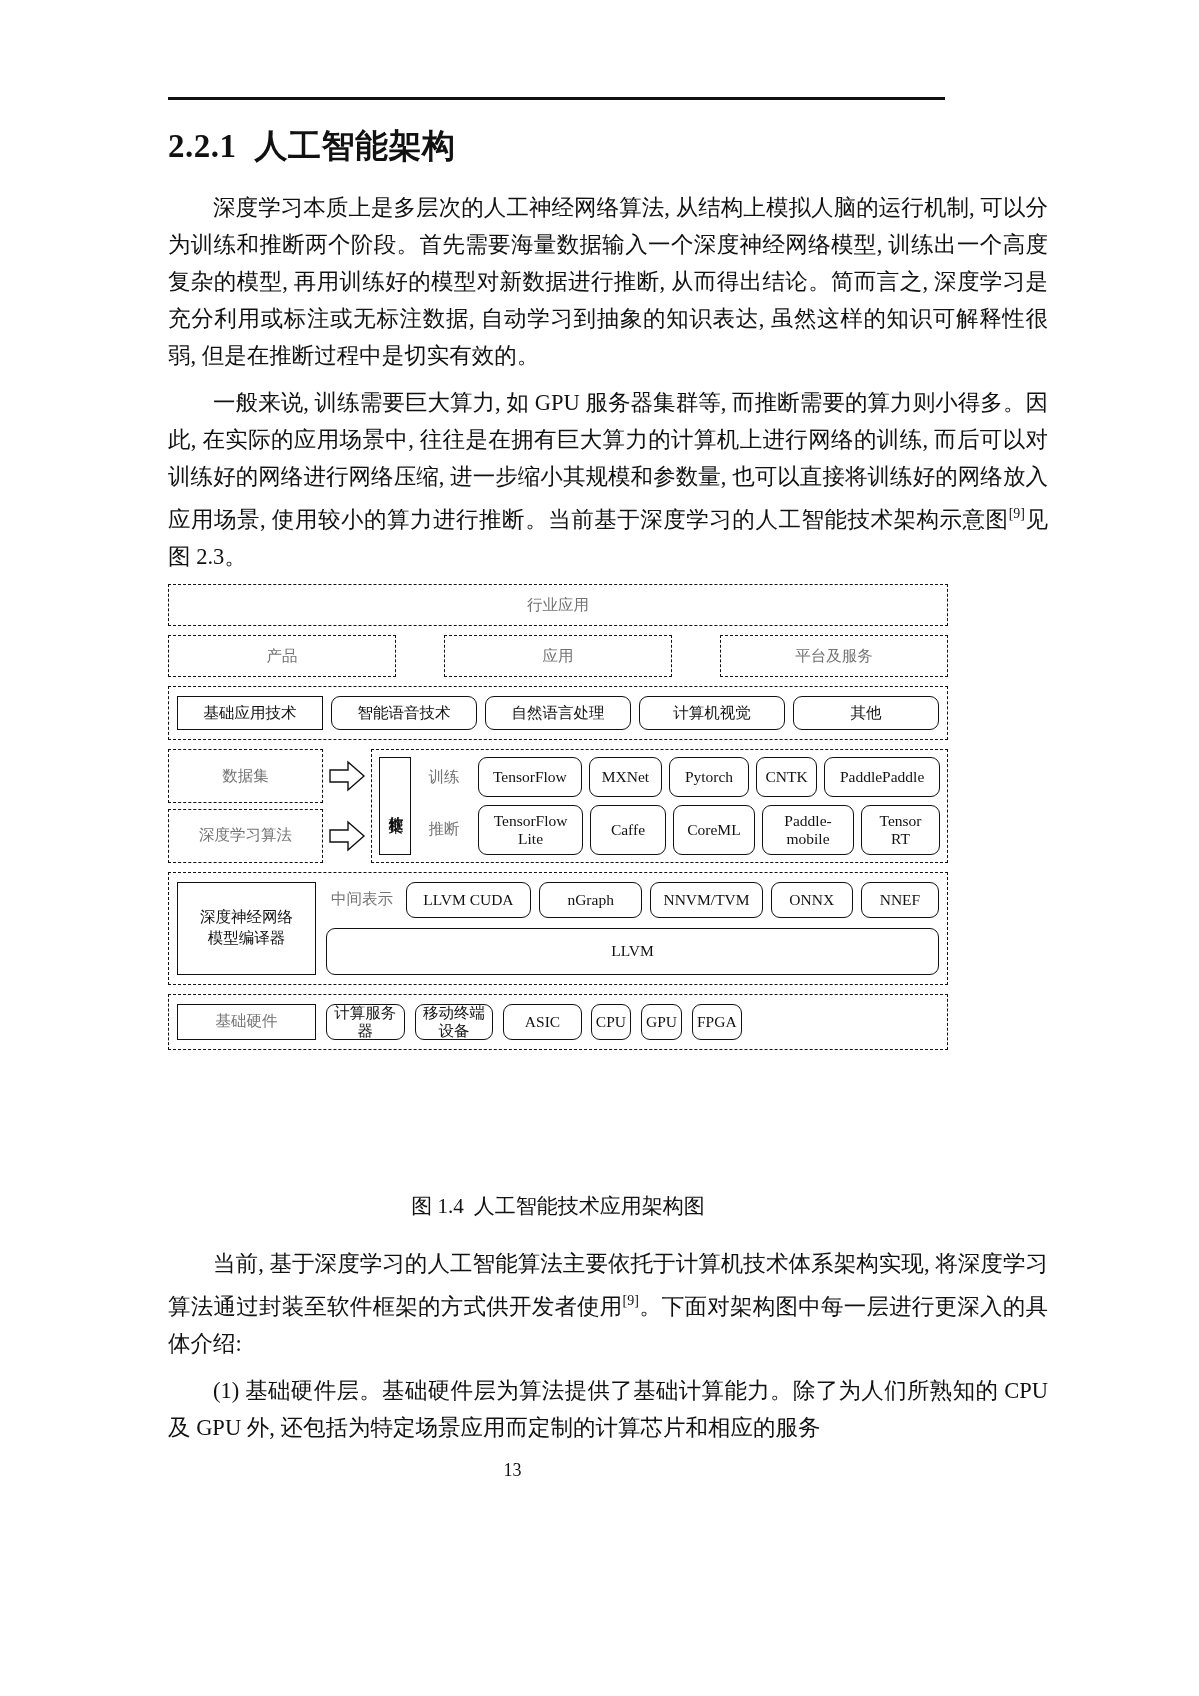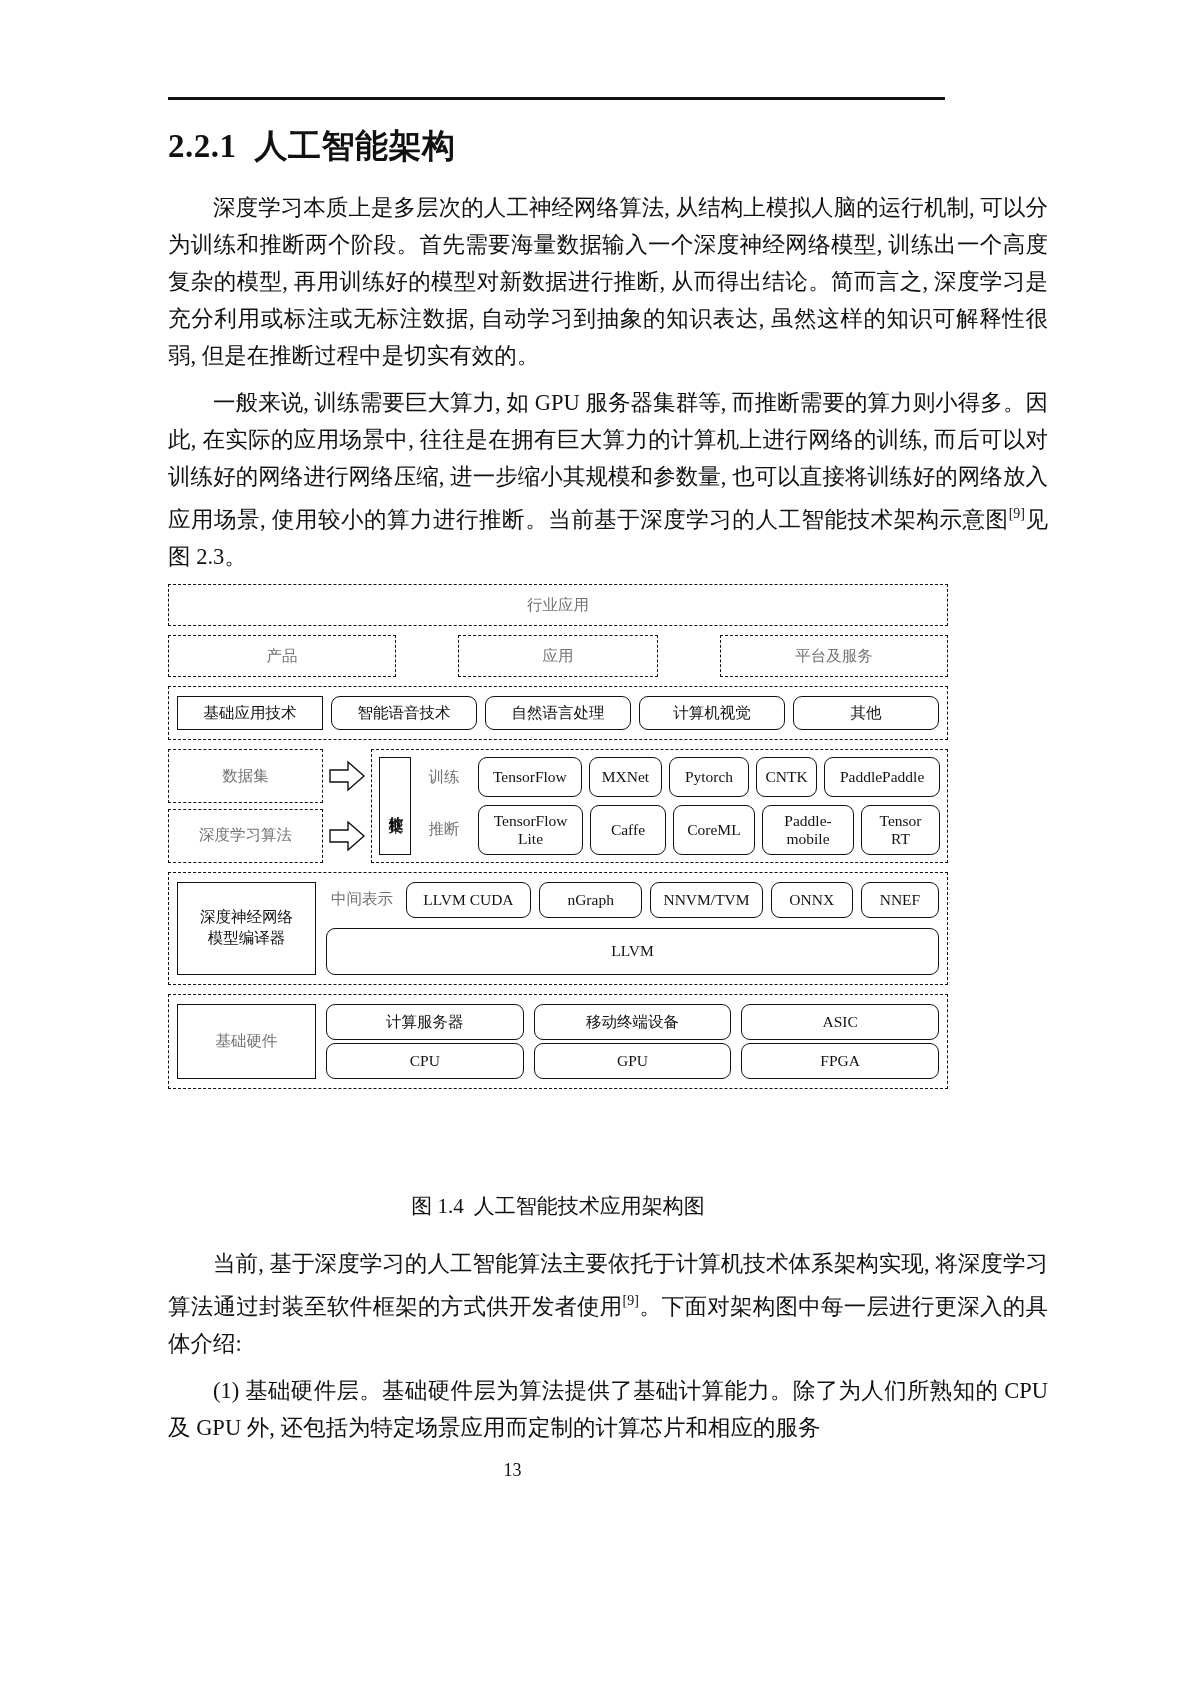--- a/index.html
+++ b/index.html
@@ -71,21 +71,21 @@
   }
   .tier2{display:flex;justify-content:space-between;margin-bottom:9px;}
   .tier2 .cell{
     border:1.5px dashed #111;
     box-sizing:border-box;
     height:42px;
     display:flex;align-items:center;justify-content:center;
     font-size:15.5px;
   }
   .tier2 .cell.c1{width:228px;text-align:right;}
-  .tier2 .cell.c2{width:200px;}
+  .tier2 .cell.c2{width:228px;}
   .tier2 .cell.c3{width:228px;}
 
   .tech-layer{
     padding:9px 8px;
     display:flex;
     justify-content:space-between;
     gap:8px;
   }
   .pill{
     border:1.2px solid #111;
@@ -183,21 +183,21 @@
   }
   .hw-left{
     border:1.2px solid #111;
     box-sizing:border-box;
     width:139px;
     display:flex;align-items:center;justify-content:center;
     font-size:15.5px;
     flex:none;
     margin-right:10px;
   }
-  .hw-right{flex:1;display:flex;flex-direction:column;gap:3px;}
+  .hw-right{flex:1;display:flex;flex-direction:row;gap:9px;}
   .hw-row{display:flex;gap:10px;}
   .hw-row .pill{flex:1;height:36px;}
 
   .fig-caption{
     position:absolute;
     left:168px; top:1192px;
     width:780px;
     text-align:center;
     font-size:21px;
     font-family:"Liberation Serif","DejaVu Serif",serif;

